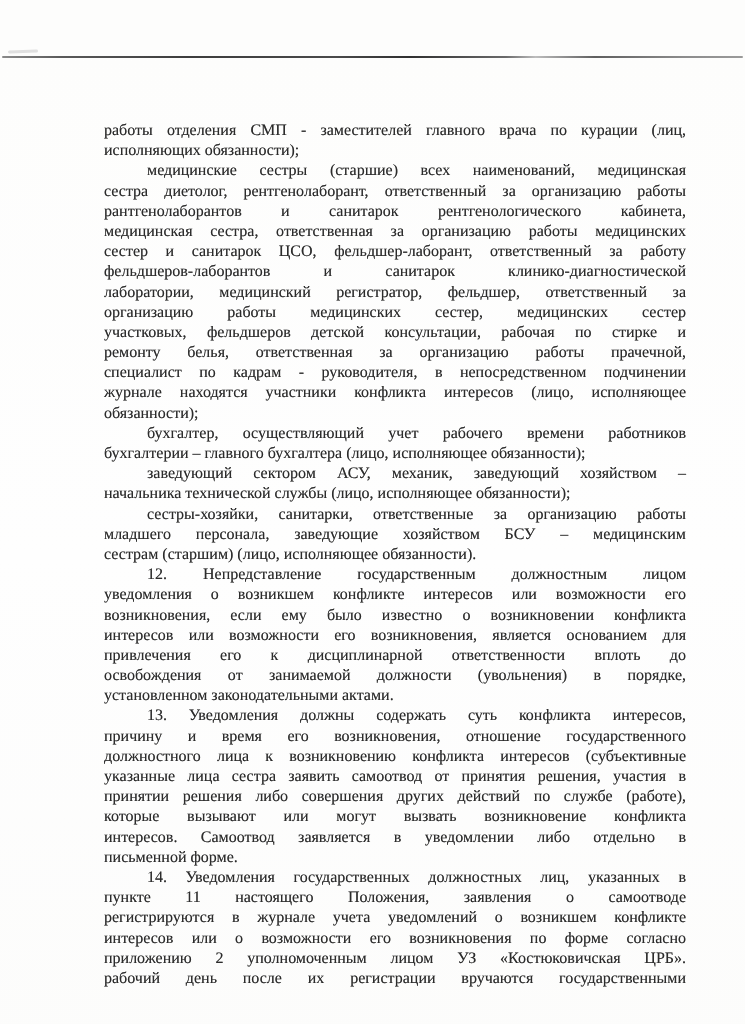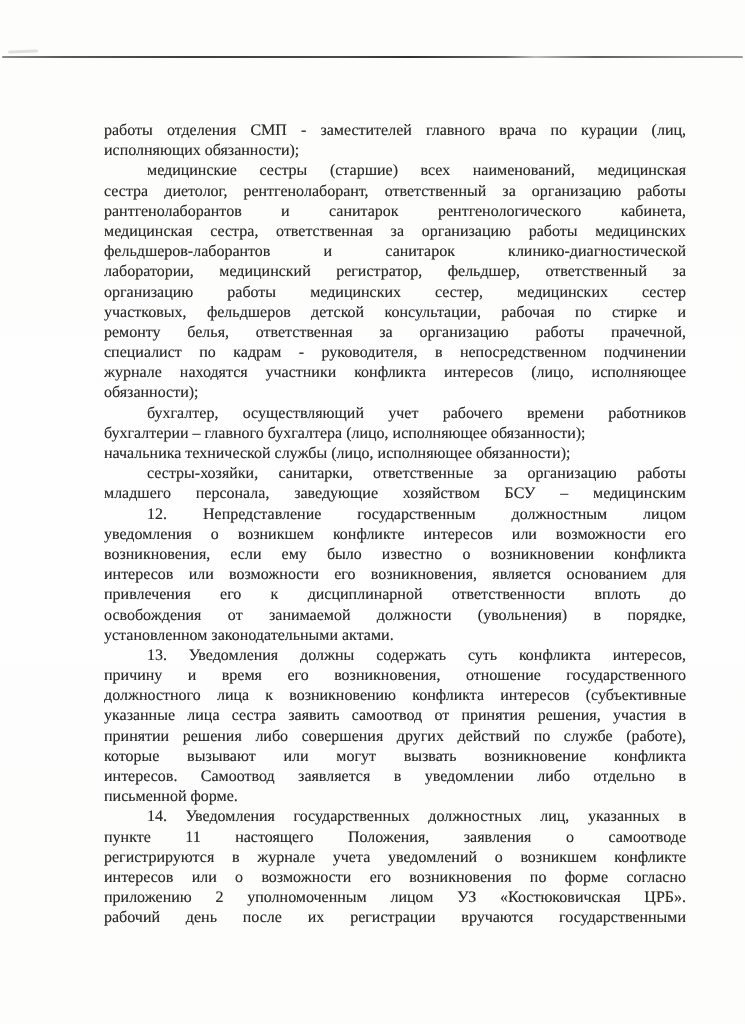--- a/index.html
+++ b/index.html
@@ -88,33 +88,36 @@
 <div class="page">
   <div class="scan-smudge-top"></div>
   <div class="scan-top-line"></div>
   <div class="text-block" style="color: rgb(44, 44, 44);">
       <div class="line">работы отделения СМП - заместителей главного врача по курации (лиц,</div>
       <div class="line end">исполняющих обязанности);</div>
       <div class="line indent">медицинские сестры (старшие) всех наименований, медицинская</div>
       <div class="line">сестра диетолог, рентгенолаборант, ответственный за организацию работы</div>
       <div class="line">рантгенолаборантов и санитарок рентгенологического кабинета,</div>
       <div class="line">медицинская сестра, ответственная за организацию работы медицинских</div>
+      <div class="line">сестер и санитарок ЦСО, фельдшер-лаборант, ответственный за работу</div>
       <div class="line">фельдшеров-лаборантов и санитарок клинико-диагностической</div>
       <div class="line">лаборатории, медицинский регистратор, фельдшер, ответственный за</div>
       <div class="line">организацию работы медицинских сестер, медицинских сестер</div>
       <div class="line">участковых, фельдшеров детской консультации, рабочая по стирке и</div>
       <div class="line">ремонту белья, ответственная за организацию работы прачечной,</div>
       <div class="line">специалист по кадрам - руководителя, в непосредственном подчинении</div>
       <div class="line">журнале находятся участники конфликта интересов (лицо, исполняющее</div>
       <div class="line end">обязанности);</div>
       <div class="line indent">бухгалтер, осуществляющий учет рабочего времени работников</div>
       <div class="line end">бухгалтерии – главного бухгалтера (лицо, исполняющее обязанности);</div>
+      <div class="line indent">заведующий сектором АСУ, механик, заведующий хозяйством –</div>
       <div class="line end">начальника технической службы (лицо, исполняющее обязанности);</div>
       <div class="line indent">сестры-хозяйки, санитарки, ответственные за организацию работы</div>
       <div class="line">младшего персонала, заведующие хозяйством БСУ – медицинским</div>
+      <div class="line end">сестрам (старшим) (лицо, исполняющее обязанности).</div>
       <div class="line indent">12. Непредставление государственным должностным лицом</div>
       <div class="line">уведомления о возникшем конфликте интересов или возможности его</div>
       <div class="line">возникновения, если ему было известно о возникновении конфликта</div>
       <div class="line">интересов или возможности его возникновения, является основанием для</div>
       <div class="line">привлечения его к дисциплинарной ответственности вплоть до</div>
       <div class="line">освобождения от занимаемой должности (увольнения) в порядке,</div>
       <div class="line end">установленном законодательными актами.</div>
       <div class="line indent">13. Уведомления должны содержать суть конфликта интересов,</div>
       <div class="line">причину и время его возникновения, отношение государственного</div>
       <div class="line">должностного лица к возникновению конфликта интересов (субъективные</div>

